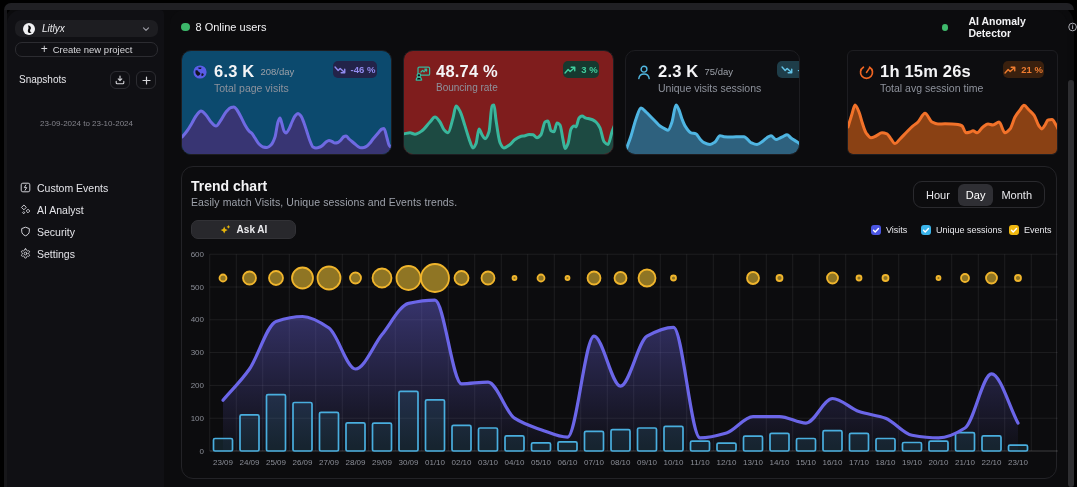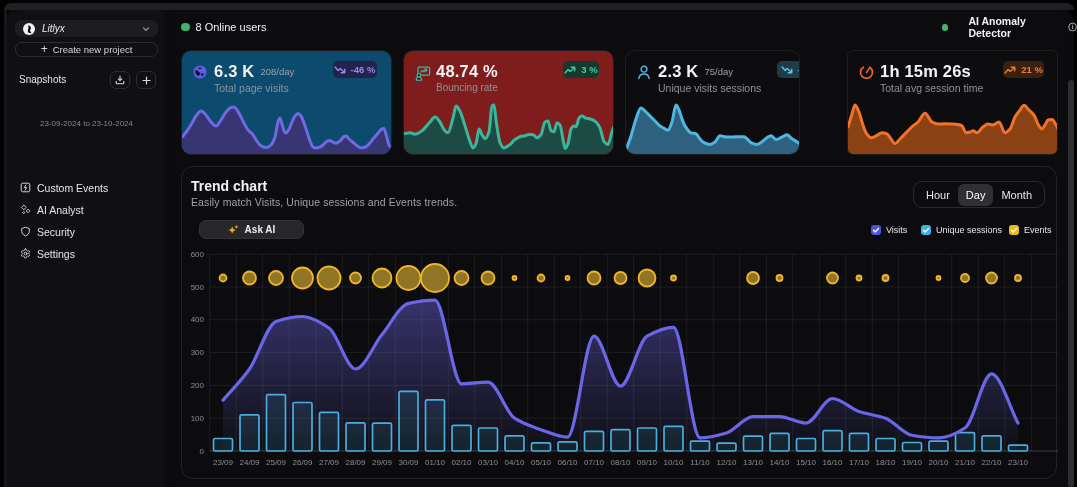--- a/index.html
+++ b/index.html
@@ -175,21 +175,21 @@
     <div class="abs" style="left:32px;top:31px;font-size:10.5px;color:#8e929c;">Total avg session time</div>
     <svg width="211" height="56" viewBox="0 0 211 56" style="position:absolute;left:0;bottom:-1px">
         <path d="M0.0,28.0C1.3,23.7 2.7,19.2 4.0,15.0C5.0,11.9 6.0,6.0 7.0,6.0C8.3,6.0 9.7,9.9 11.0,13.0C12.0,15.3 13.0,20.0 14.0,23.0C15.3,27.0 16.7,31.8 18.0,33.8C19.7,36.2 21.3,38.7 23.0,38.7C24.7,38.7 26.3,37.7 28.0,37.0C30.0,36.2 32.0,33.8 34.0,33.8C35.7,33.8 37.3,34.2 39.0,34.8C40.3,35.3 41.7,38.4 43.0,40.0C44.3,41.6 45.7,44.6 47.0,44.6C48.7,44.6 50.3,41.6 52.0,40.0C54.3,37.7 56.7,35.1 59.0,32.8C61.0,30.8 63.0,28.6 65.0,26.9C66.7,25.5 68.3,24.6 70.0,23.0C72.3,20.8 74.7,14.2 77.0,14.2C79.3,14.2 81.7,21.8 84.0,23.0C86.0,24.0 88.0,25.0 90.0,25.0C92.3,25.0 94.7,24.8 97.0,24.8C99.3,24.8 101.7,24.9 104.0,25.0C106.0,25.1 108.0,25.2 110.0,25.5C111.3,25.7 112.7,26.1 114.0,26.9C115.3,27.7 116.7,33.8 118.0,33.8C119.3,33.8 120.7,33.4 122.0,33.0C123.0,32.7 124.0,31.8 125.0,31.8C126.3,31.8 127.7,33.8 129.0,33.8C131.0,33.8 133.0,29.3 135.0,27.9C136.7,26.7 138.3,25.0 140.0,25.0C141.7,25.0 143.3,25.9 145.0,25.9C147.0,25.9 149.0,23.0 151.0,23.0C153.0,23.0 155.0,33.8 157.0,33.8C158.7,33.8 160.3,31.9 162.0,30.0C163.7,28.1 165.3,21.1 167.0,18.1C168.7,15.1 170.3,13.1 172.0,11.0C173.3,9.3 174.7,6.3 176.0,6.3C177.7,6.3 179.3,9.4 181.0,11.0C182.7,12.6 184.3,13.8 186.0,16.1C187.7,18.4 189.3,24.8 191.0,27.0C192.0,28.3 193.0,29.9 194.0,29.9C195.0,29.9 196.0,27.5 197.0,26.0C198.0,24.5 199.0,21.2 200.0,21.0C201.3,20.7 202.7,20.6 204.0,20.6C205.3,20.6 206.7,23.9 208.0,26.0C209.0,27.6 210.0,29.9 211.0,31.8L211.0,58.0L0.0,58.0Z" fill="#8a4114"></path>
         <path d="M0.0,28.0C1.3,23.7 2.7,19.2 4.0,15.0C5.0,11.9 6.0,6.0 7.0,6.0C8.3,6.0 9.7,9.9 11.0,13.0C12.0,15.3 13.0,20.0 14.0,23.0C15.3,27.0 16.7,31.8 18.0,33.8C19.7,36.2 21.3,38.7 23.0,38.7C24.7,38.7 26.3,37.7 28.0,37.0C30.0,36.2 32.0,33.8 34.0,33.8C35.7,33.8 37.3,34.2 39.0,34.8C40.3,35.3 41.7,38.4 43.0,40.0C44.3,41.6 45.7,44.6 47.0,44.6C48.7,44.6 50.3,41.6 52.0,40.0C54.3,37.7 56.7,35.1 59.0,32.8C61.0,30.8 63.0,28.6 65.0,26.9C66.7,25.5 68.3,24.6 70.0,23.0C72.3,20.8 74.7,14.2 77.0,14.2C79.3,14.2 81.7,21.8 84.0,23.0C86.0,24.0 88.0,25.0 90.0,25.0C92.3,25.0 94.7,24.8 97.0,24.8C99.3,24.8 101.7,24.9 104.0,25.0C106.0,25.1 108.0,25.2 110.0,25.5C111.3,25.7 112.7,26.1 114.0,26.9C115.3,27.7 116.7,33.8 118.0,33.8C119.3,33.8 120.7,33.4 122.0,33.0C123.0,32.7 124.0,31.8 125.0,31.8C126.3,31.8 127.7,33.8 129.0,33.8C131.0,33.8 133.0,29.3 135.0,27.9C136.7,26.7 138.3,25.0 140.0,25.0C141.7,25.0 143.3,25.9 145.0,25.9C147.0,25.9 149.0,23.0 151.0,23.0C153.0,23.0 155.0,33.8 157.0,33.8C158.7,33.8 160.3,31.9 162.0,30.0C163.7,28.1 165.3,21.1 167.0,18.1C168.7,15.1 170.3,13.1 172.0,11.0C173.3,9.3 174.7,6.3 176.0,6.3C177.7,6.3 179.3,9.4 181.0,11.0C182.7,12.6 184.3,13.8 186.0,16.1C187.7,18.4 189.3,24.8 191.0,27.0C192.0,28.3 193.0,29.9 194.0,29.9C195.0,29.9 196.0,27.5 197.0,26.0C198.0,24.5 199.0,21.2 200.0,21.0C201.3,20.7 202.7,20.6 204.0,20.6C205.3,20.6 206.7,23.9 208.0,26.0C209.0,27.6 210.0,29.9 211.0,31.8" fill="none" stroke="#f2722a" stroke-width="3" stroke-linejoin="round" stroke-linecap="round"></path>
       </svg>
   </div>
 
   <div class="abs" style="left:181px;top:166px;width:876px;height:313px;background:#0c0c0e;border:1px solid #232327;border-radius:12px;">
     <div class="abs" style="left:9px;top:11px;font-size:14px;font-weight:700;color:#f4f4f6;">Trend chart</div>
     <div class="abs" style="left:9px;top:29px;font-size:10.5px;color:#9da1aa;letter-spacing:0.1px;">Easily match Visits, Unique sessions and Events trends.</div>
-    <div class="abs row" style="left:9px;top:53px;width:105px;height:19px;background:#28282c;border:1px solid #323236;border-radius:7px;justify-content:center;margin-left:8px;">
+    <div class="abs row" style="left:9px;top:53px;width:105px;height:19px;background:#28282c;border:1px solid #323236;border-radius:7px;justify-content:center;">
       <svg width="11" height="11" viewBox="0 0 11 11" fill="#e5b40c" style="margin-right:6px;">
           <path d="M4.2 2.6 5.3 5 7.7 6.1 5.3 7.2 4.2 9.6 3.1 7.2 0.7 6.1 3.1 5Z"></path>
           <path d="M8.4 1 9 2.3 10.3 2.9 9 3.5 8.4 4.8 7.8 3.5 6.5 2.9 7.8 2.3Z"></path>
         </svg>
       <span style="font-size:10px;font-weight:700;color:#ececef;">Ask AI</span>
     </div>
     <div class="abs row" style="right:11px;top:14px;height:27px;border:1px solid #2a2a2e;border-radius:9px;padding:0 4px;">
       <span style="font-size:11px;color:#e8e8ec;padding:5px 8px;">Hour</span>
       <span style="font-size:11px;color:#fff;background:#2f2f34;border-radius:6px;padding:5px 8px;">Day</span>
       <span style="font-size:11px;color:#e8e8ec;padding:5px 8px;">Month</span>

